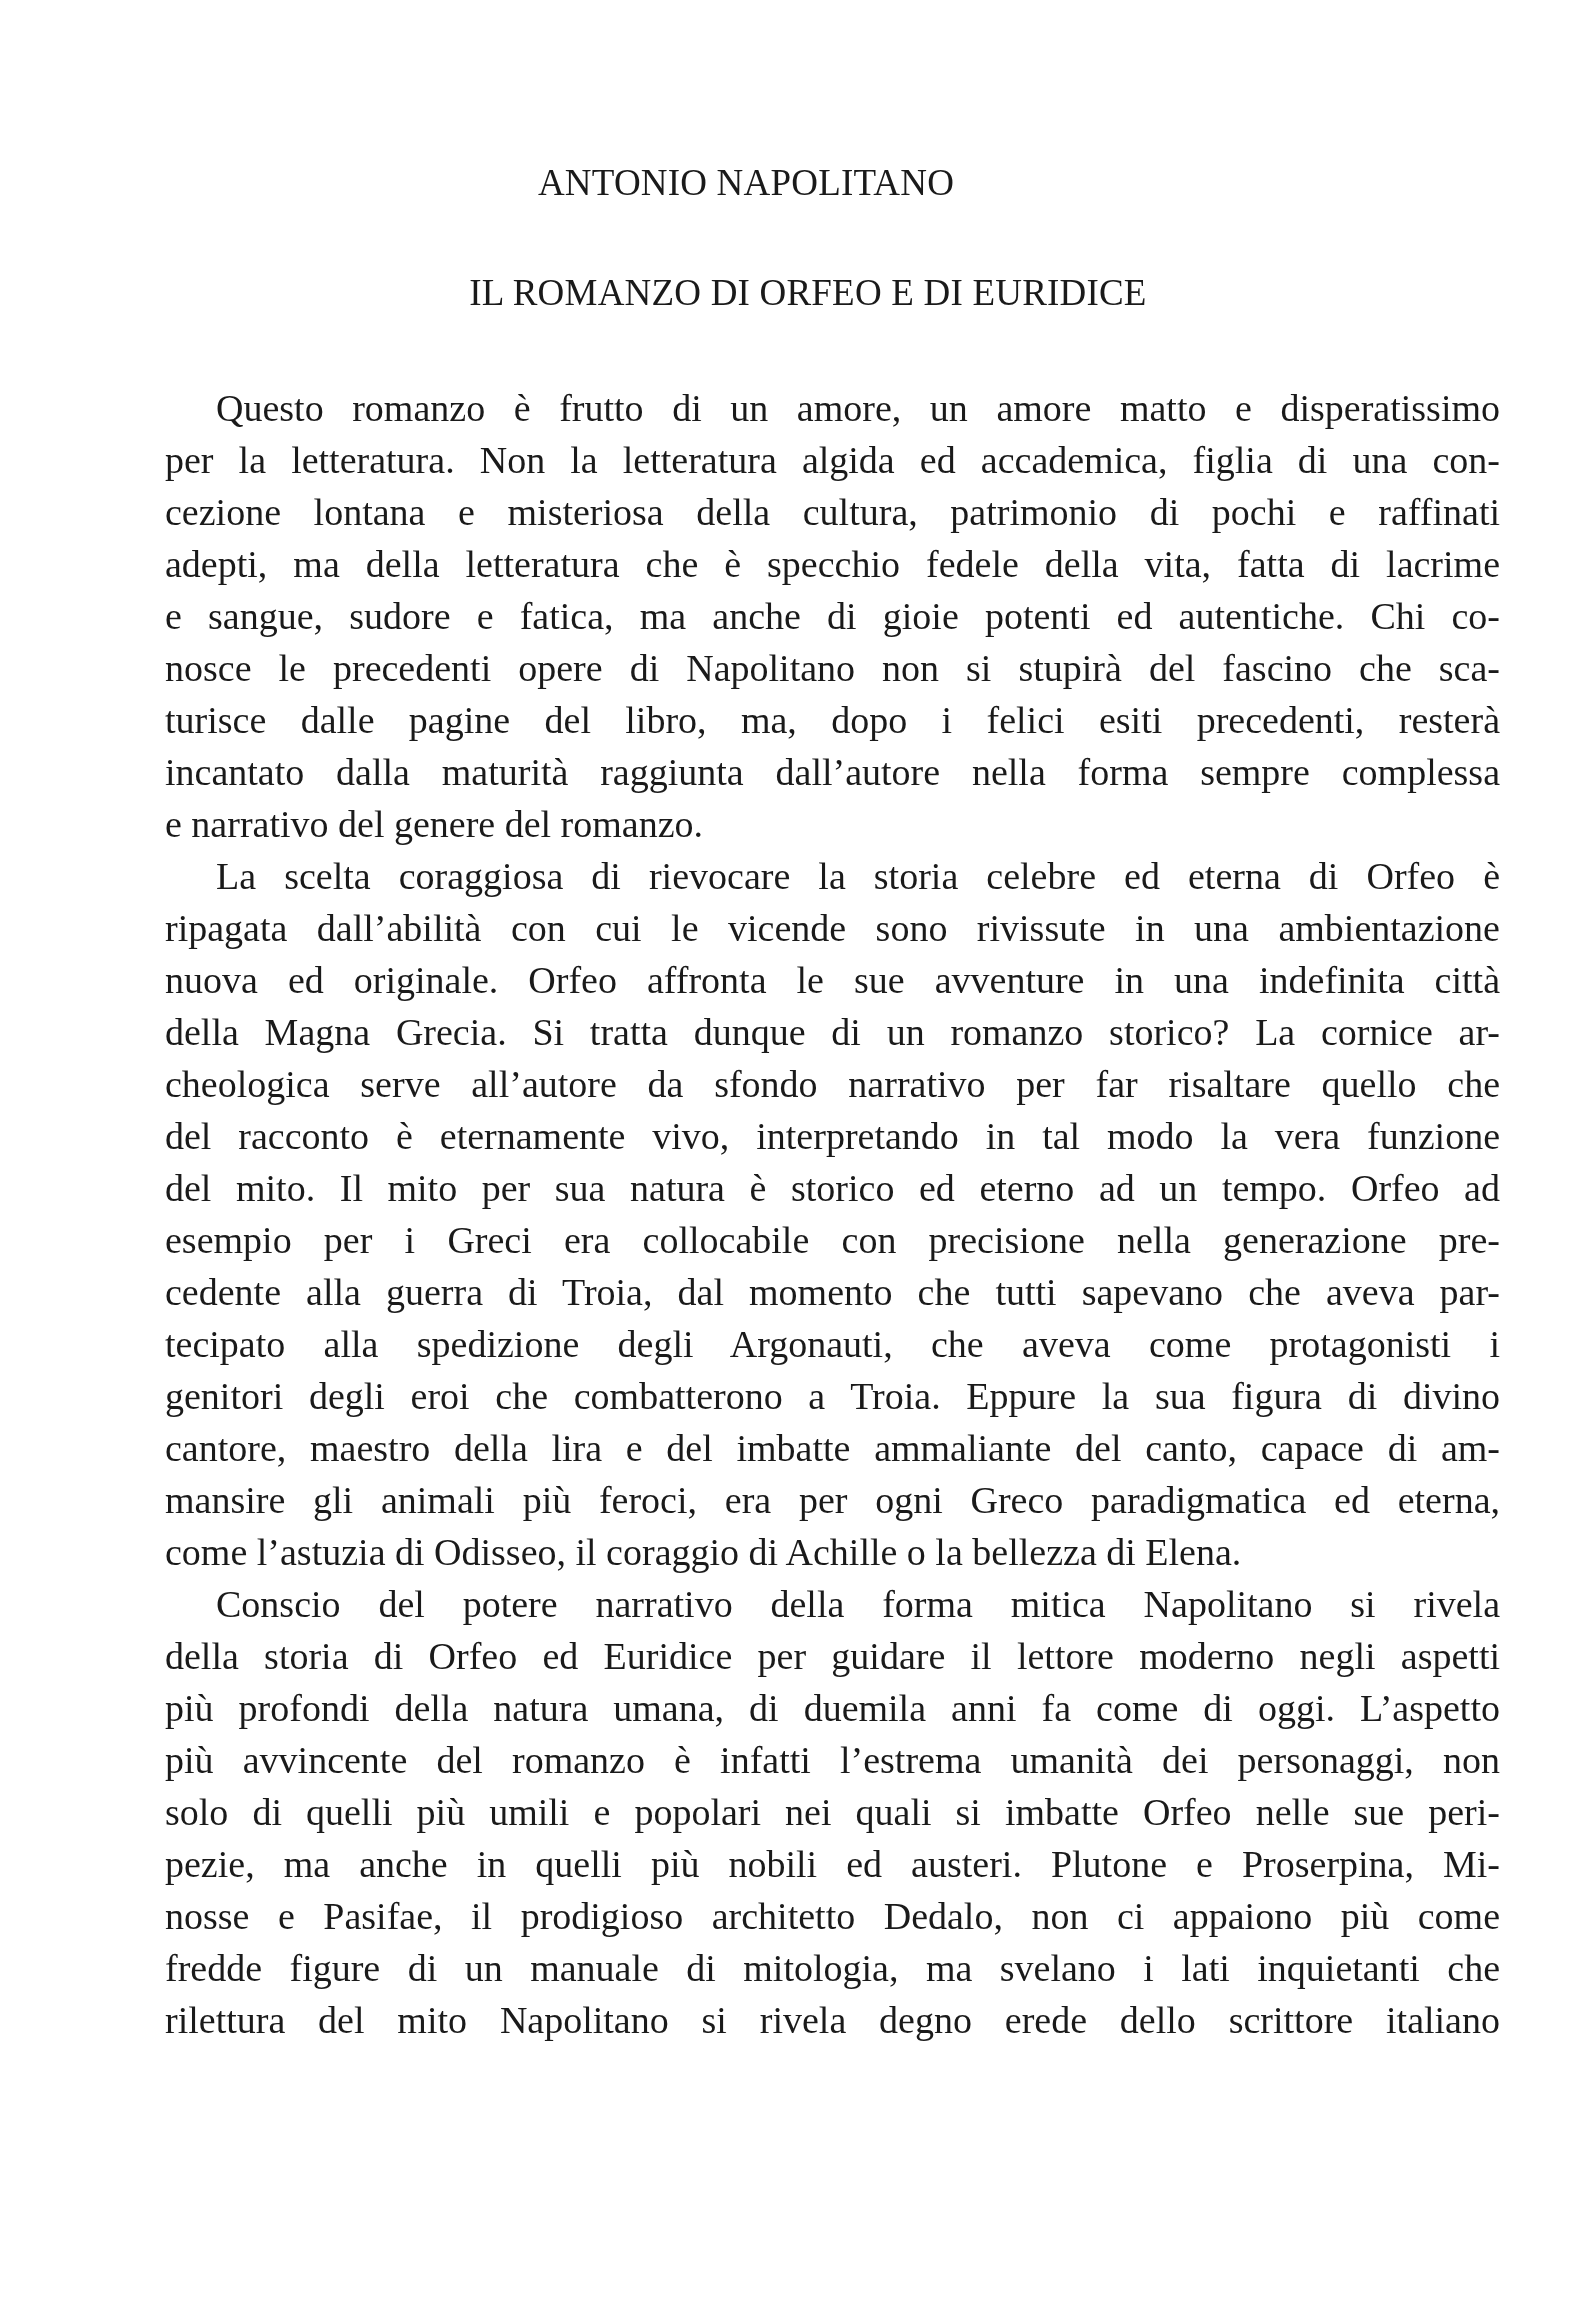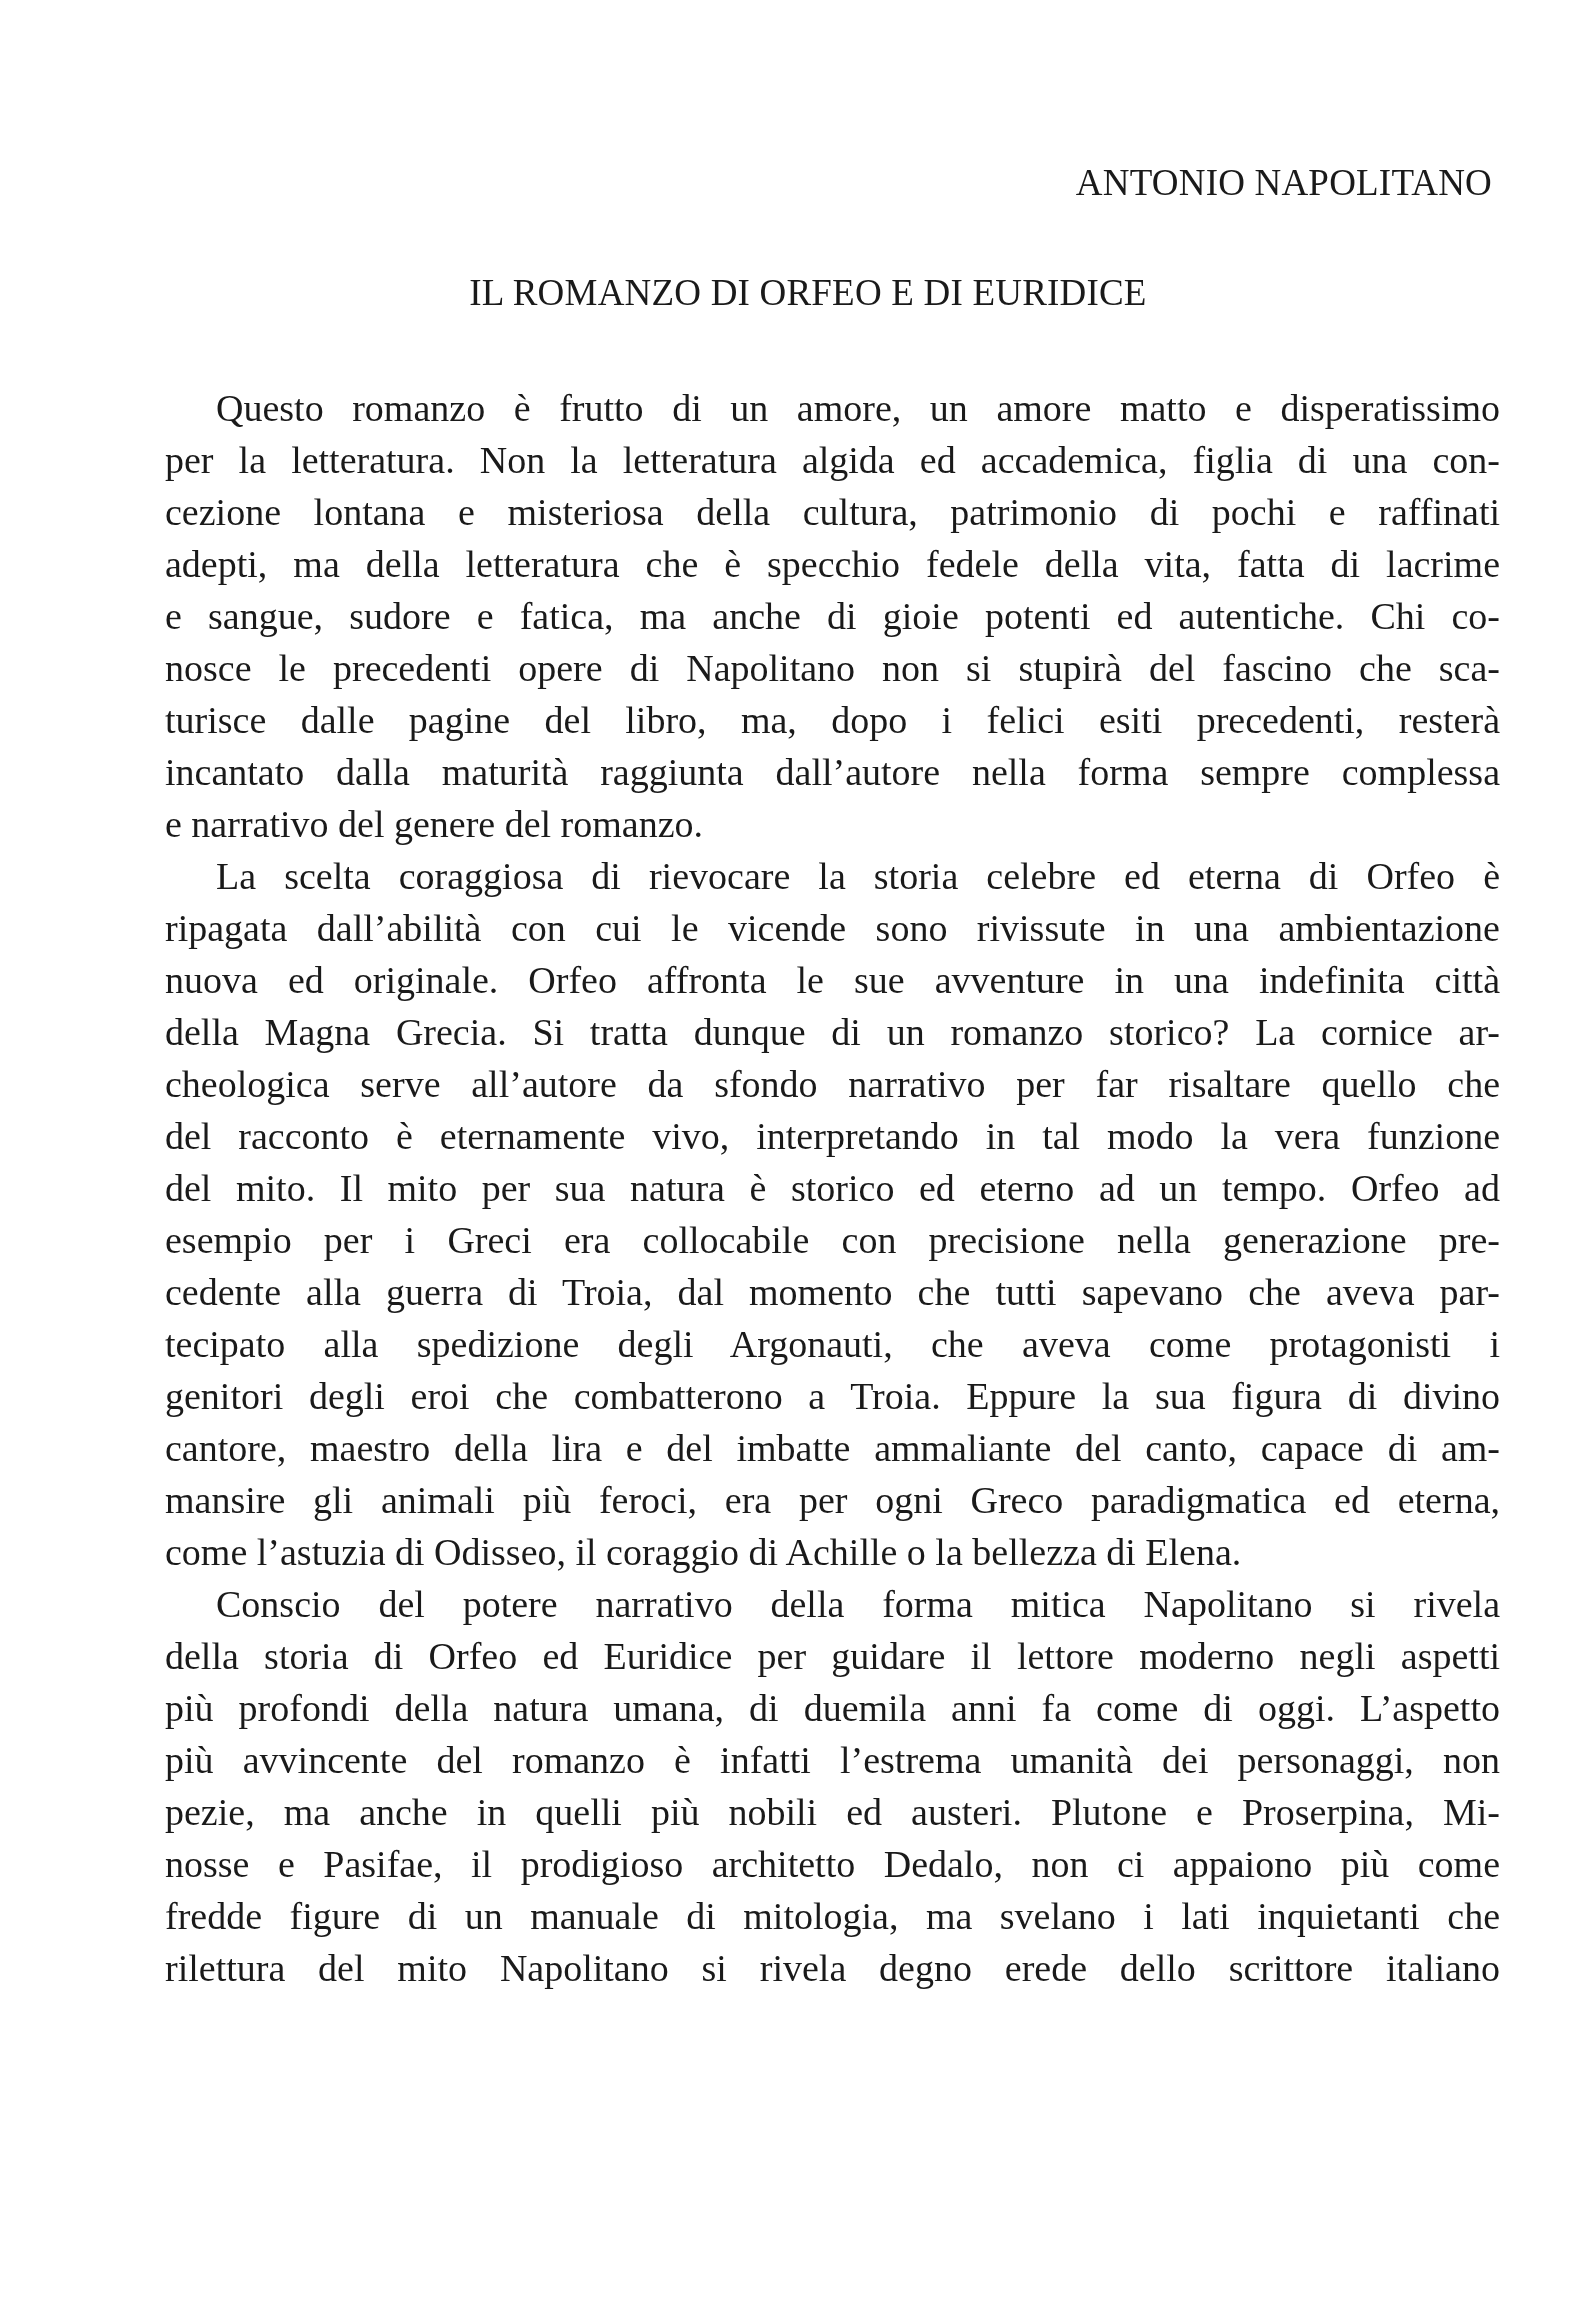--- a/index.html
+++ b/index.html
@@ -4,21 +4,21 @@
 <style>
   html, body { margin: 0; padding: 0; background: #ffffff; }
   body { width: 1584px; height: 2318px; position: relative; overflow: hidden; }
   .page {
     position: absolute; left: 0; top: 0; width: 1584px; height: 2318px;
     font-family: "Liberation Serif", "DejaVu Serif", serif;
     color: #1a1a1a;
   }
   .author {
     position: absolute; left: 0; width: 1492px; top: 161px;
-    text-align: right; font-size: 37px; line-height: 44px; letter-spacing: 0.2px;
+    text-align: center; font-size: 37px; line-height: 44px; letter-spacing: 0.2px;
   }
   .title {
     position: absolute; left: 16px; width: 1584px; top: 271px;
     text-align: center; font-size: 37px; line-height: 44px; letter-spacing: 0.2px;
   }
   .body-text {
     position: absolute; left: 121px; width: 1335px; top: 382px;
     font-size: 38px; line-height: 52px; margin-left: 44px;
   }
   .line {
@@ -61,20 +61,21 @@
       <span class="line">genitori degli eroi che combatterono a Troia. Eppure la sua figura di divino</span>
       <span class="line">cantore, maestro della lira e del imbatte ammaliante del canto, capace di am-</span>
       <span class="line">mansire gli animali più feroci, era per ogni Greco paradigmatica ed eterna,</span>
       <span class="line last">come l’astuzia di Odisseo, il coraggio di Achille o la bellezza di Elena.</span>
     </div>
     <div>
       <span class="line indent">Conscio del potere narrativo della forma mitica Napolitano si rivela</span>
       <span class="line">della storia di Orfeo ed Euridice per guidare il lettore moderno negli aspetti</span>
       <span class="line">più profondi della natura umana, di duemila anni fa come di oggi. L’aspetto</span>
       <span class="line">più avvincente del romanzo è infatti l’estrema umanità dei personaggi, non</span>
+      <span class="line">solo di quelli più umili e popolari nei quali si imbatte Orfeo nelle sue peri-</span>
       <span class="line">pezie, ma anche in quelli più nobili ed austeri. Plutone e Proserpina, Mi-</span>
       <span class="line">nosse e Pasifae, il prodigioso architetto Dedalo, non ci appaiono più come</span>
       <span class="line">fredde figure di un manuale di mitologia, ma svelano i lati inquietanti che</span>
       <span class="line">rilettura del mito Napolitano si rivela degno erede dello scrittore italiano</span>
     </div>
   </div>
 </div>
 
 
 </body></html>

